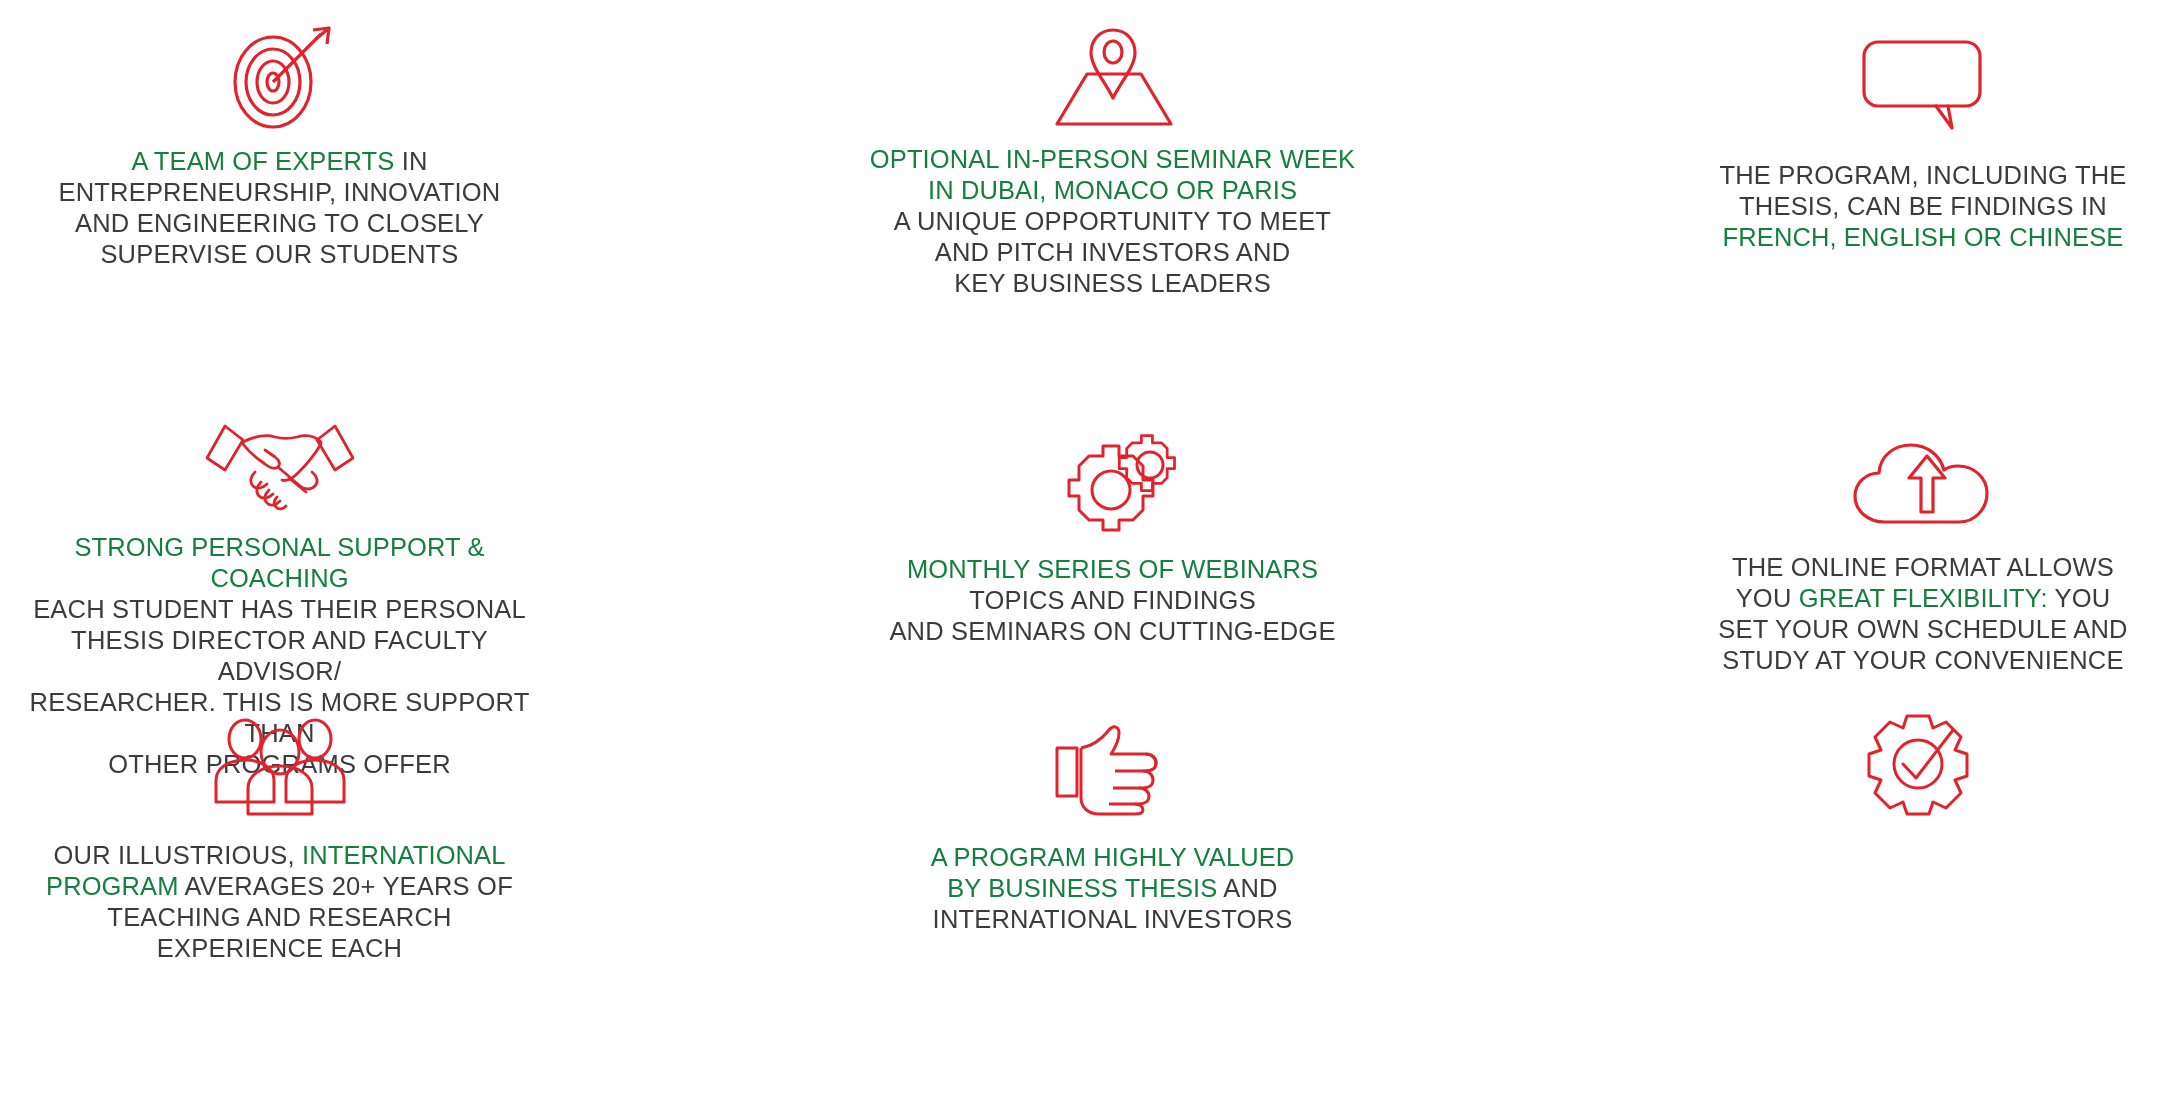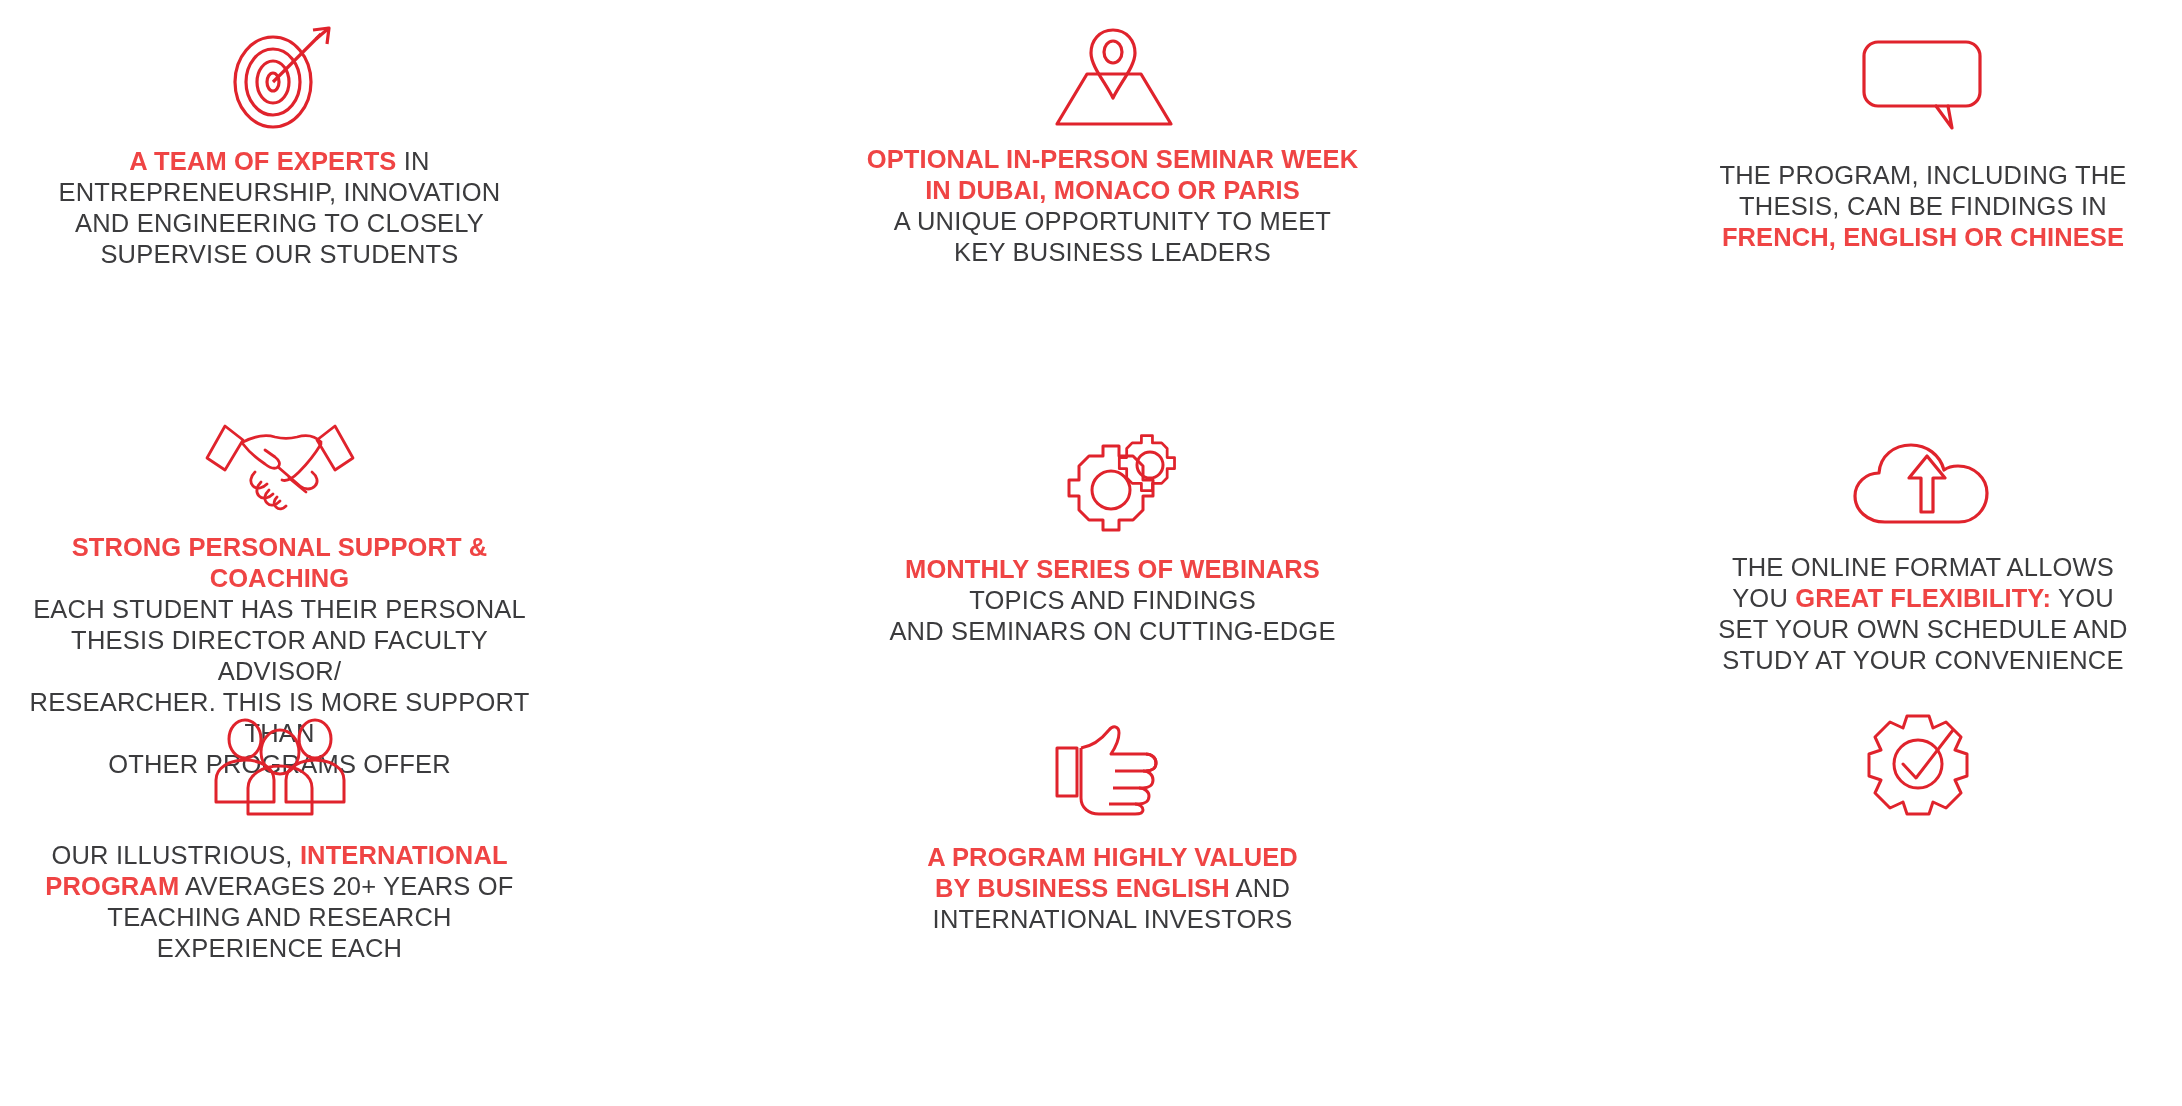--- a/index.html
+++ b/index.html
@@ -48,22 +48,22 @@
   .feature-text {
     text-align: center;
     font-size: 25.5px;
     line-height: 31px;
     letter-spacing: 0.2px;
     color: #3b3b3d;
     font-weight: 400;
     max-width: 640px;
   }
   .feature-text .hl {
-    color: #ef4444;
-    font-weight: 700;
+    color: #15803d;
+    font-weight: 400;
     letter-spacing: 0.1px;
   }
 
   
   .col1 { padding-right: 184px; }
   .col2 { padding-right: 4px; }
   .col3 { padding-left: 178px; }
 
   .col1 .feature-text { max-width: 520px; }
   .col2 .feature-text { max-width: 600px; }
@@ -108,20 +108,21 @@
       <svg width="136" height="104" viewBox="0 0 136 104" fill="none" stroke="#e0232c" stroke-width="3.2">
         <path d="M68 4 C54 4 46 15 46 27 C46 40 60 56 68 72 C76 56 90 40 90 27 C90 15 82 4 68 4 Z" stroke-linejoin="round"></path>
         <ellipse cx="68" cy="26" rx="9" ry="11"></ellipse>
         <path d="M42 48 L96 48 L126 98 L12 98 Z" stroke-linejoin="round"></path>
       </svg>
     </div>
     <div class="feature-text">
         <div><span class="hl">OPTIONAL IN-PERSON SEMINAR WEEK</span></div>
         <div><span class="hl">IN DUBAI, MONACO OR PARIS</span></div>
         <div><span>A UNIQUE OPPORTUNITY TO MEET</span></div>
+        <div><span>AND PITCH INVESTORS AND</span></div>
         <div><span>KEY BUSINESS LEADERS</span></div>
       </div>
   </div>
 
   <div class="feature-cell r1 col3 cell-3">
     <div class="icon-wrap">
       <svg width="126" height="92" viewBox="0 0 126 92" fill="none" stroke="#e0232c" stroke-width="3.2">
         <rect x="4" y="4" width="116" height="64" rx="14" ry="14"></rect>
         <path d="M88 68 L92 90 L76 68" stroke-linejoin="round" stroke-linecap="round"></path>
       </svg>
@@ -216,21 +217,21 @@
         <rect x="4" y="24" width="20" height="48"></rect>
         <path d="M28 24 C40 22 48 16 56 6 C60 1 66 2 66 9 C66 16 62 24 58 30 L92 30 C99 30 103 34 103 39 C103 44 99 47 93 47"></path>
         <path d="M93 30 C99 30 103 34 103 39 C103 44 99 47 93 47 L62 47"></path>
         <path d="M90 47 C96 47 100 51 100 56 C100 61 96 64 90 64 L60 64"></path>
         <path d="M86 64 C92 64 96 68 96 72 C96 77 92 80 86 80 L56 80"></path>
         <path d="M82 80 C87 80 90 83 90 86 C90 89 87 90 82 90 L46 90 C36 90 28 84 28 74 V24"></path>
       </svg>
     </div>
     <div class="feature-text">
         <div><span class="hl">A PROGRAM HIGHLY VALUED</span></div>
-        <div><span class="hl">BY BUSINESS ENGLISH</span><span> AND</span></div>
+        <div><span class="hl">BY BUSINESS THESIS</span><span> AND</span></div>
         <div><span>INTERNATIONAL INVESTORS</span></div>
       </div>
   </div>
 
   <div class="feature-cell r3 col3 cell-9">
     <div class="icon-wrap">
       <svg width="112" height="104" viewBox="0 0 112 104" fill="none" stroke="#e0232c" stroke-width="3" stroke-linejoin="round">
         <path d="M40 4 h22 l4 12 13 -6 15 15 -6 13 12 4 v22 l-12 4 6 13 -15 15 -13 -6 -4 12 h-22 l-4 -12 -13 6 -15 -15 6 -13 -12 -4 v-22 l12 -4 -6 -13 15 -15 13 6 z"></path>
         <circle cx="51" cy="52" r="24"></circle>
         <path d="M36 52 L49 66 L86 18" stroke-linecap="round"></path>

